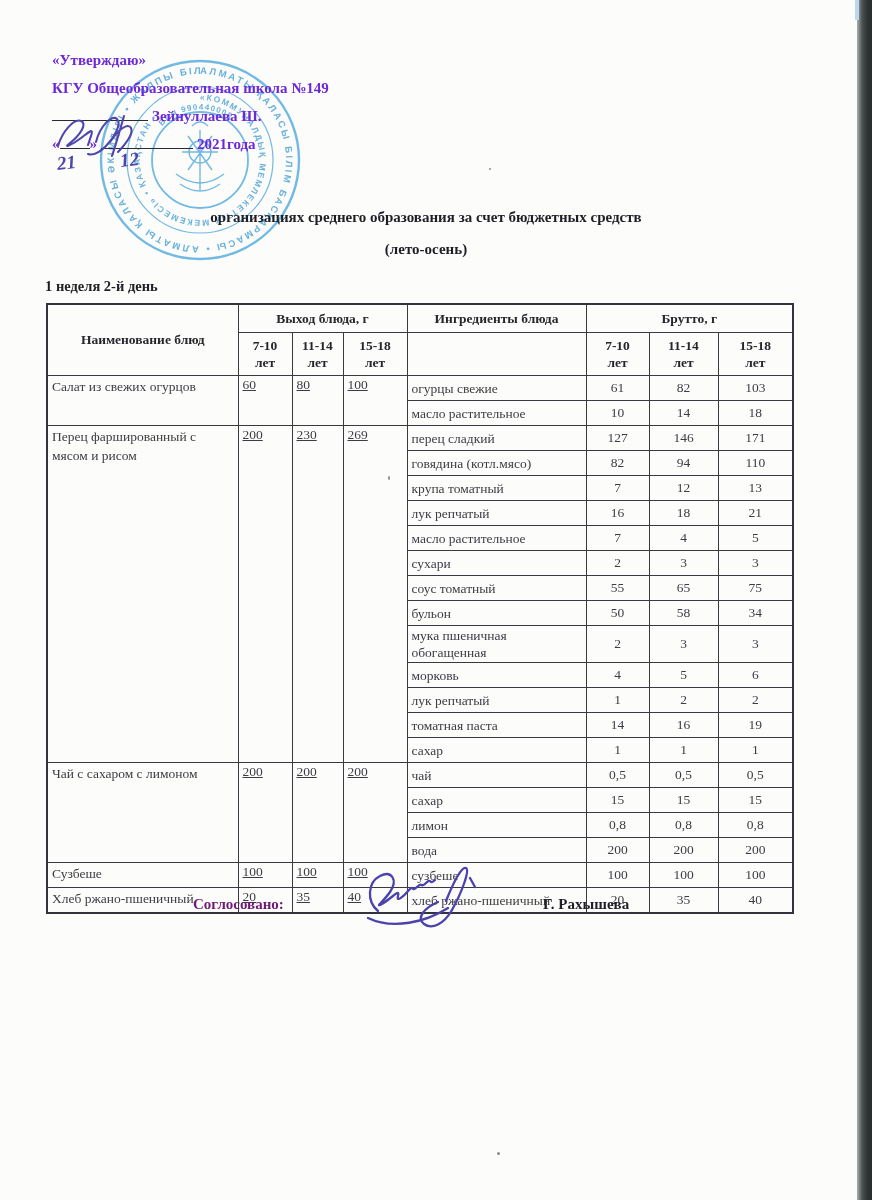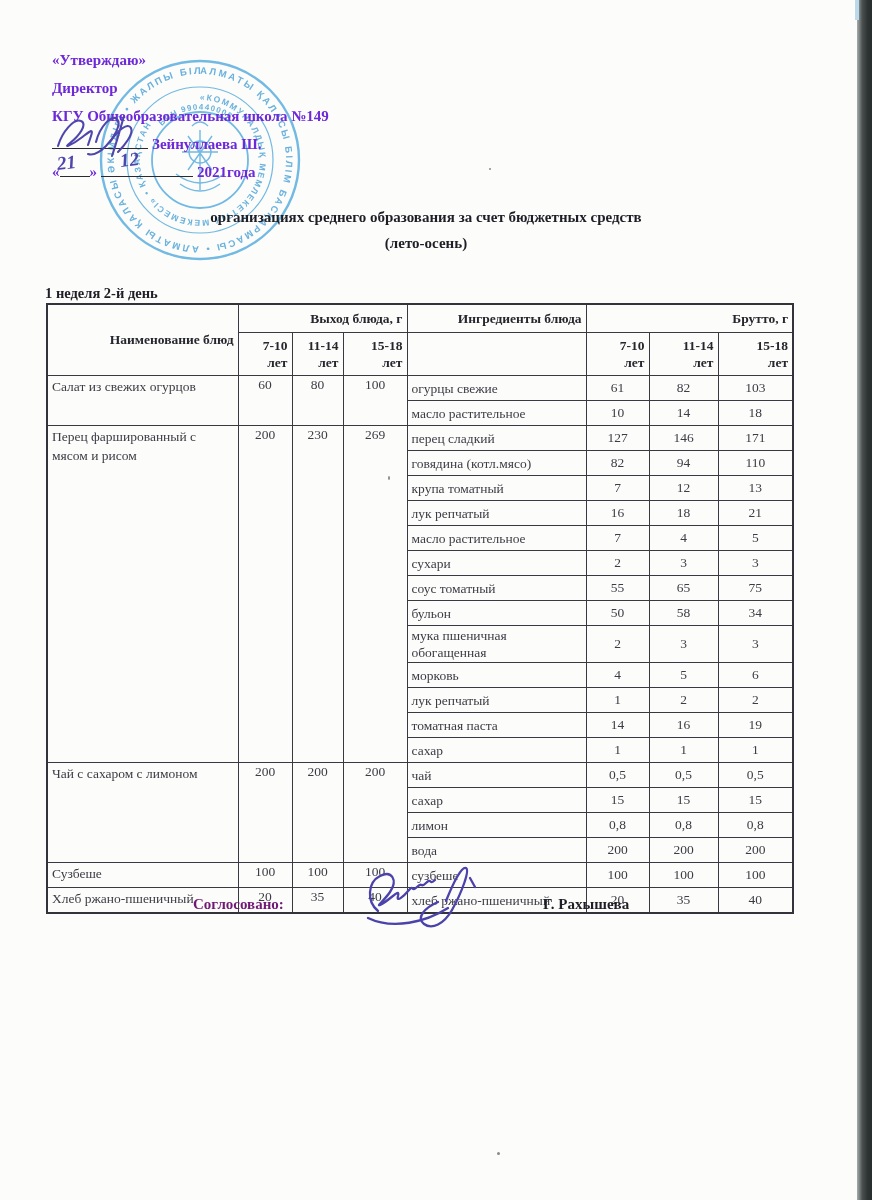--- a/index.html
+++ b/index.html
@@ -33,35 +33,35 @@
   .hand { position:absolute; z-index:4; color:#4f46ad;
     font-style:italic; font-weight:bold; font-size:19px;
     font-family:"Liberation Serif",serif; transform:rotate(-7deg); }
   .hand-day { left:57px; top:152px; }
   .hand-month { left:120px; top:149px; }
   
   .title-wrap {
     position:absolute; left:20px; top:206px; width:812px; text-align:center;
     font-weight:bold; font-size:15px; line-height:23px; color:#1e1e26; z-index:3;
   }
-  .season { margin-top:3px; }
-  .week-line { position:absolute; left:45px; top:285px; font-weight:bold; font-size:14.5px; color:#1e1e26; }
+  .season { margin-top:9px; }
+  .week-line { position:absolute; left:45px; top:278px; font-weight:bold; font-size:14.5px; color:#1e1e26; }
   
   .menu-table {
     position:absolute; left:46px; top:303px; width:746px;
     border-collapse:collapse; table-layout:fixed;
     font-size:13.5px; color:#3c3c46;
   }
   .menu-table td, .menu-table th { border:1.4px solid #393941; padding:1px 4px; overflow:hidden; }
   .menu-table { border:2px solid #33333b; }
-  .menu-table th { font-weight:bold; color:#26262e; text-align:right; }
+  .menu-table th { font-weight:bold; color:#26262e; text-align:center; }
   .h1 th { height:25px; }
   .h2 th { height:40px; line-height:17px; }
   .dish-cell  { text-align:left; vertical-align:top; padding:3px 5px 3px 5px; line-height:19px;margin-top:8px; }
-  .out-cell   { text-align:center; vertical-align:top; padding-top:3px; }
+  .out-cell   { text-align:left; vertical-align:top; padding-top:3px;text-decoration:underline; }
   .ing-cell   { text-align:left; padding-left:6px; height:22px; line-height:17px; }
   .num-cell   { text-align:center; }
   
   .footer-agreed { position:absolute; left:193px; top:896px; font-weight:bold; font-size:15px; color:#701a75; }
   .footer-name   { position:absolute; left:543px; top:896px; font-weight:bold; font-size:15px; color:#1e1e26; }
   .sig-footer { position:absolute; left:358px; top:856px; z-index:3; }
   
   .speck { position:absolute; background:#8a8a88; border-radius:50%; }
 </style>
 </head>
@@ -93,21 +93,20 @@
   <text font-size="8.5" letter-spacing="1.6" fill="#56a8da" font-family="Liberation Sans, sans-serif" font-weight="bold">
     <textPath href="#ringInner" xlink:href="#ringInner">«КОММУНАЛДЫҚ МЕМЛЕКЕТТІК МЕКЕМЕСІ» • ҚАЗАҚСТАН •</textPath>
   </text>
   <text font-size="8" letter-spacing="1.2" fill="#56a8da" font-family="Liberation Sans, sans-serif" font-weight="bold">
     <textPath href="#bsnArc" xlink:href="#bsnArc">БСН 990440008</textPath>
   </text>
 </svg>
 
 <div class="approval">
   <div>«Утверждаю»</div>
-  <div>Директор</div>
   <div>КГУ Общеобразовательная школа №149</div>
   <div>
     <span class="u-blank u-sig"></span><span>Зейнуллаева Ш.</span>
   </div>
   <div>
     <span>«</span><span class="u-blank u-day"></span><span>»</span><span class="u-blank u-month"></span><span>2021года</span>
   </div>
 </div>
 
 <svg class="sig-header" width="130" height="52" viewBox="0 0 130 52">

